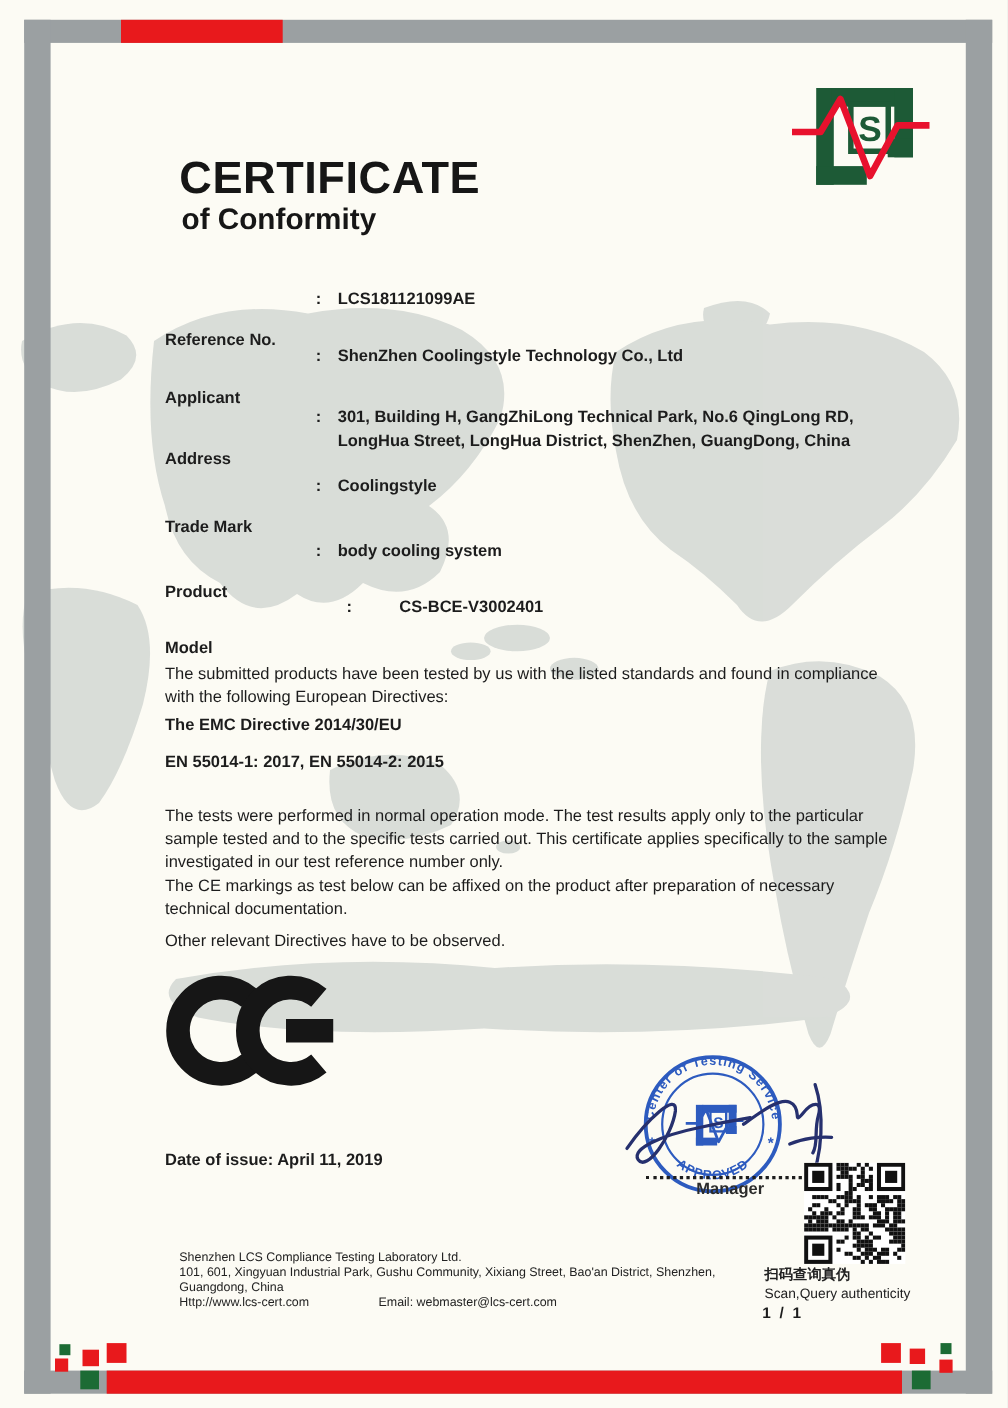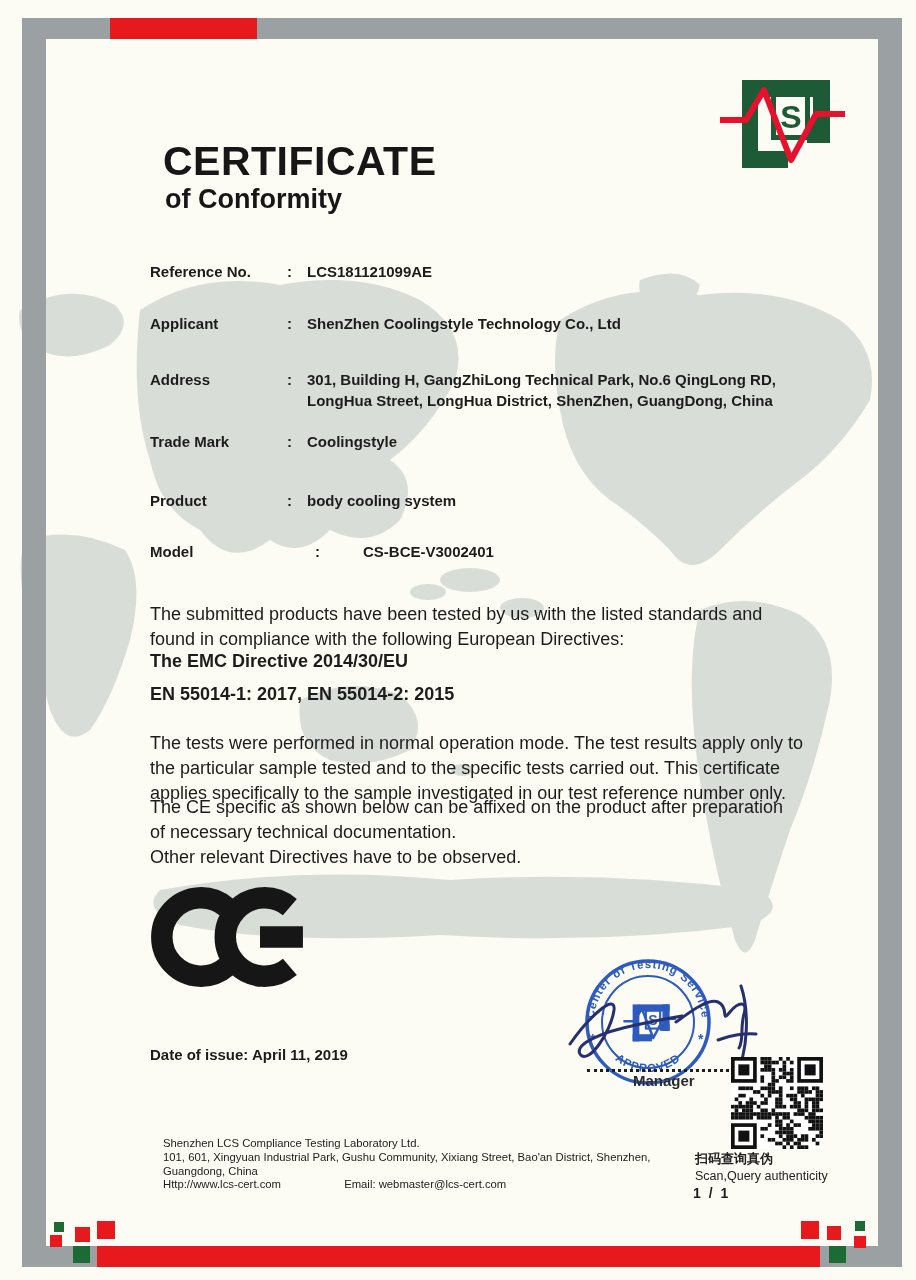--- a/index.html
+++ b/index.html
@@ -15,25 +15,25 @@
   #worldmap *{fill:#d6dad6;}
   
   .title{position:absolute;left:163px;top:138px;font-size:41px;font-weight:bold;color:#161616;
          letter-spacing:.5px;z-index:2;}
   .subtitle{position:absolute;left:165px;top:184px;font-size:27px;font-weight:bold;color:#161616;z-index:2;}
   #logo{position:absolute;left:700px;top:60px;z-index:2;color:#1d5a36;}
   .pulse{stroke:var(--pulse,#e8112d);}
   
   .field{position:absolute;left:150px;display:flex;width:630px;font-weight:bold;font-size:15px;
          line-height:1.38;z-index:2;}
-  .flabel{width:137px;flex:none;}
+  .flabel{width:137px;flex:none;margin-top:38px;}
   .fcolon{width:20px;flex:none;}
   .fvalue{flex:1;}
   
-  .para{position:absolute;left:150px;width:668px;font-size:18px;line-height:1.4;margin:0;z-index:2;}
+  .para{position:absolute;left:150px;width:668px;font-size:15px;line-height:1.4;margin:0;z-index:2;}
   .bold{font-weight:bold;}
   
   #ce-mark{position:absolute;left:148px;top:884px;z-index:2;}
   .date{position:absolute;left:150px;top:1046px;font-size:15px;font-weight:bold;z-index:2;}
   
   #stamp{position:absolute;left:558px;top:948px;z-index:4;}
   .dotline{position:absolute;left:587px;top:1069px;width:142px;height:0;
            border-top:3.5px dotted #1e1e1e;z-index:6;}
   .manager{position:absolute;left:633px;top:1072px;font-size:15px;font-weight:600;color:#2b2b2b;z-index:6;}
   
@@ -140,21 +140,21 @@
   <div class="field" style="top:542px;gap:28px;">
     <span class="flabel">Model</span>
     <span class="fcolon">:</span>
     <span class="fvalue">CS-BCE-V3002401</span>
   </div>
 
   <p class="para" style="top:602px;width:655px;">The submitted products have been tested by us with the listed standards and found in compliance with the following European Directives:</p>
   <p class="para bold" style="top:649px;">The EMC Directive 2014/30/EU</p>
   <p class="para bold" style="top:682px;">EN 55014-1: 2017, EN 55014-2: 2015</p>
   <p class="para" style="top:731px;">The tests were performed in normal operation mode. The test results apply only to the particular sample tested and to the specific tests carried out. This certificate applies specifically to the sample investigated in our test reference number only.</p>
-  <p class="para" style="top:795px;width:645px;">The CE specific as shown below can be affixed on the product after preparation of necessary technical documentation.</p>
+  <p class="para" style="top:795px;width:645px;">The CE markings as test below can be affixed on the product after preparation of necessary technical documentation.</p>
   <p class="para" style="top:845px;">Other relevant Directives have to be observed.</p>
 
   <svg id="ce-mark" width="168" height="106" viewBox="0 0 180 110">
     <path d="M 84 23 A 42 42 0 1 0 84 87" fill="none" stroke="#161616" stroke-width="23"></path>
     <path d="M 152 23 A 42 42 0 1 0 152 87" fill="none" stroke="#161616" stroke-width="23"></path>
     <path d="M 120 55 H 166" fill="none" stroke="#161616" stroke-width="23"></path>
   </svg>
 
   <div class="date">Date of issue: April 11, 2019</div>
 

